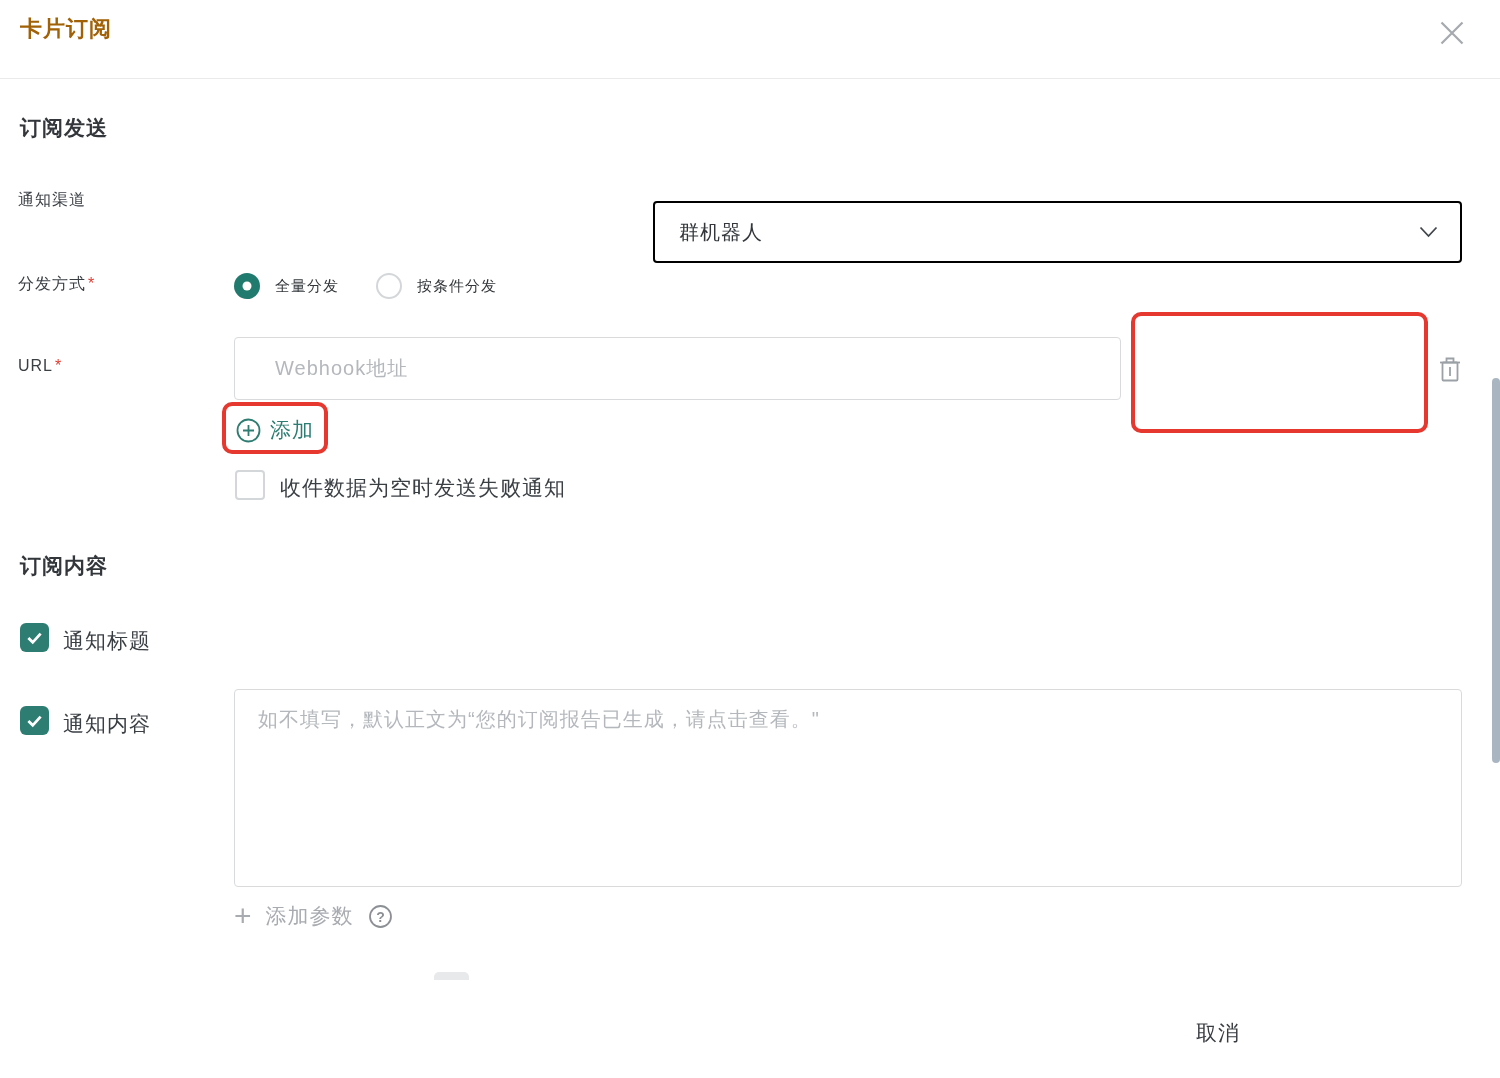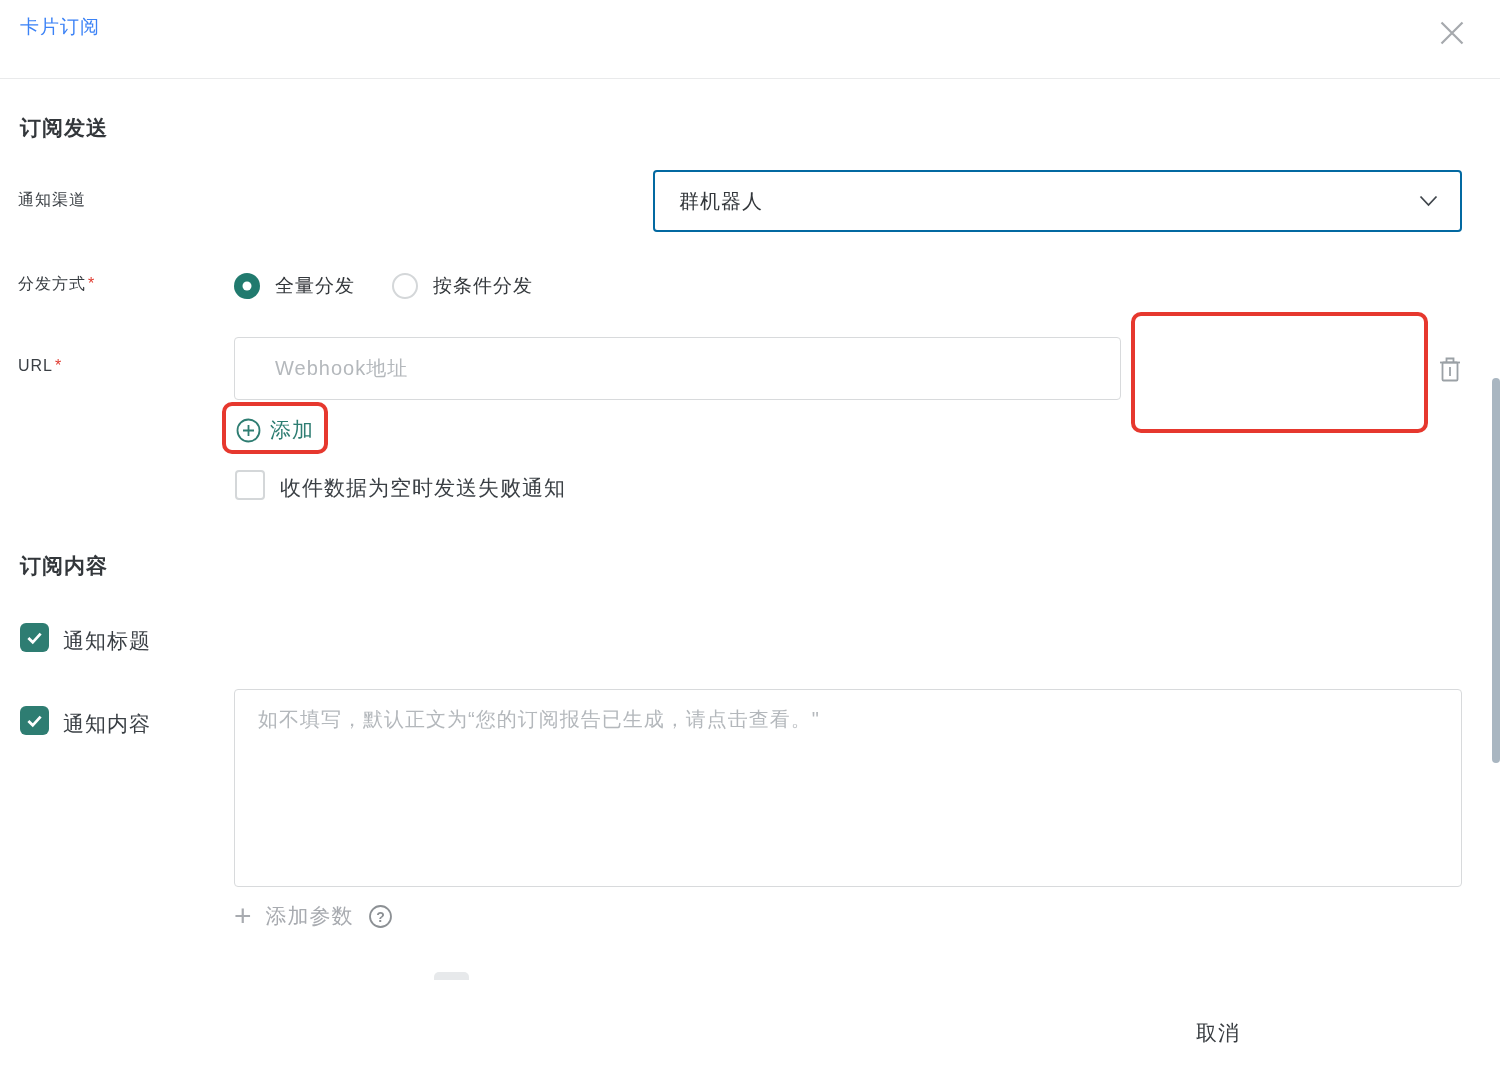--- a/index.html
+++ b/index.html
@@ -13,21 +13,21 @@
     width: 1500px;
     height: 1078px;
     background: #fff;
     overflow: hidden;
   }
   .abs { position: absolute; }
 
   
   .dialog-title {
     left: 20px; top: 14px;
-    font-size: 19px; font-weight: normal; color: #3b82f6;
+    font-size: 22px; font-weight: bold; color: #a16207;
     letter-spacing: 1px;
   }
   .close-btn {
     left: 1434px; top: 15px; width: 36px; height: 36px;
     display: flex; align-items: center; justify-content: center;
     cursor: pointer; background: none; border: none;
   }
   .header-divider {
     left: 0; top: 78px; width: 1500px; height: 1px;
     background: #e9eaeb;
@@ -47,39 +47,39 @@
     height: 62px;
     border: 1px solid #d8dadc;
     border-radius: 4px;
     background: #fff;
     display: flex; align-items: center;
     padding: 0 22px 0 24px;
     font-size: 20px; color: #33373b;
     cursor: pointer;
   }
   .select-box .value { flex: 1; letter-spacing: 1px; }
-  .select-box.focused { border: 2px solid #0369a1; }
+  .select-box.focused { border: 2px solid #000000; margin-top: 31px; }
 
   
   .radio-group { display: flex; align-items: center; }
   .radio-item { display: flex; align-items: center; cursor: pointer; }
   .radio-circle {
     width: 26px; height: 26px; border-radius: 50%;
     border: 2px solid #d4d7d9; background: #fff; position: relative;
     flex: none;
   }
   .radio-circle.checked {
     border: none; background: #217a6e;
   }
   .radio-circle.checked::after {
     content: ""; position: absolute;
     left: 50%; top: 50%; transform: translate(-50%, -50%);
     width: 9px; height: 9px; border-radius: 50%; background: #fff;
   }
-  .radio-label { margin-left: 15px; font-size: 19px; color: #33373b; letter-spacing: 1px; }
+  .radio-label { margin-left: 15px; font-size: 15px; color: #33373b; letter-spacing: 1px; }
 
   
   .text-input {
     border: 1px solid #d8dadc; border-radius: 4px;
     background: #fff; outline: none;
     font-size: 20px; color: #3a3f44;
     padding: 0 20px 0 23px;
     font-family: "Liberation Sans", "DejaVu Sans", sans-serif;
     letter-spacing: 1px;
   }

